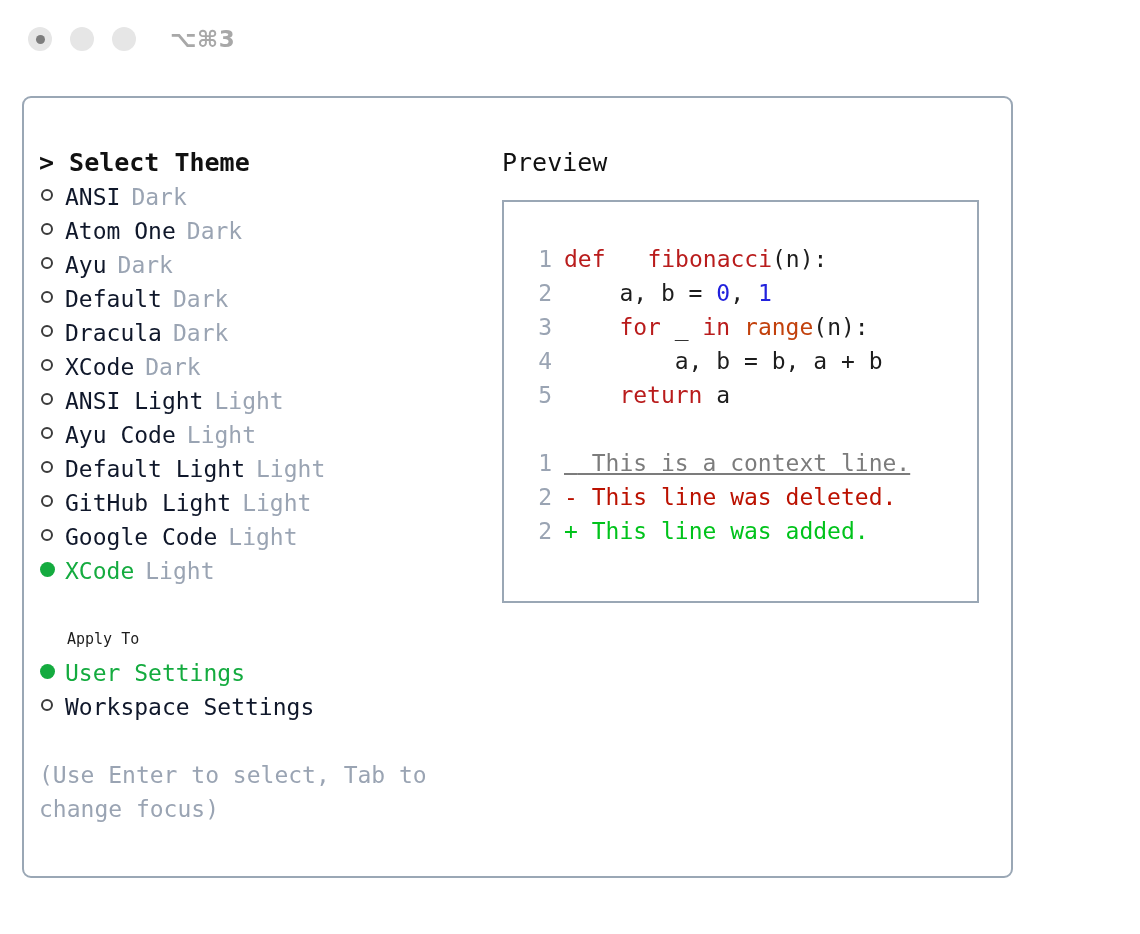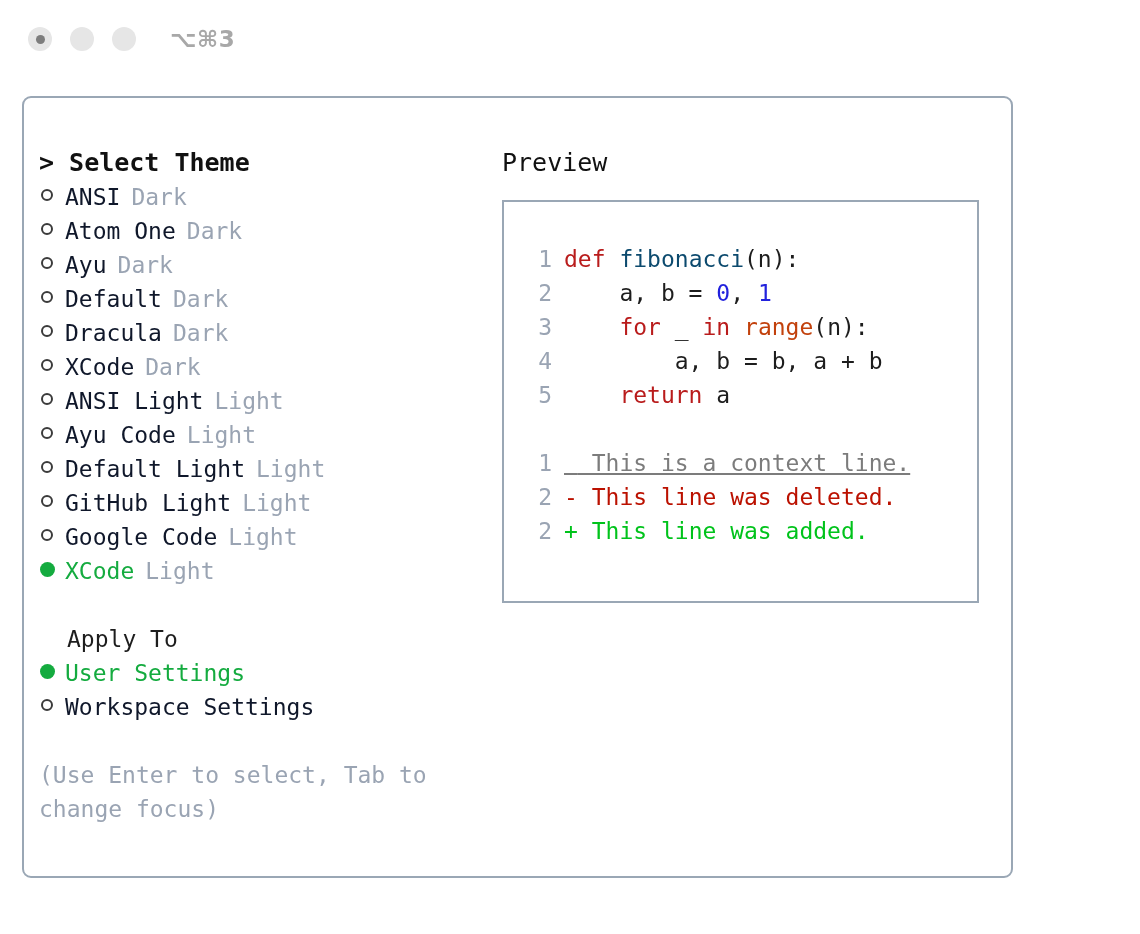--- a/index.html
+++ b/index.html
@@ -134,21 +134,21 @@
     color: #0f172a;
   }
   .list-row.selected .row-label {
     color: #14ab3f;
   }
   .row-tag {
     color: #9aa4b3;
     margin-left: 11px;
   }
   .apply-heading {
-    font-size: 23px;
+    font-size: 15px;
     color: #1d1d1d;
     line-height: 34px;
     padding-left: 28px;
     white-space: pre;
   }
   .spacer-row { height: 34px; }
   #hint-text {
     margin-top: 34px;
     color: #9aa4b3;
     font-size: 23px;
@@ -189,21 +189,21 @@
   }
   .ln {
     width: 30px;
     flex: 0 0 30px;
     text-align: right;
     color: #9aa4b3;
     margin-right: 12px;
   }
   .code-blank { height: 34px; }
   .tok-kw      { color: #b91c1c; }
-  .tok-fn      { color: #0c4a6e; }
+  .tok-fn      { color: #b91c1c; margin-left: 28px; }
   .tok-call    { color: #c2410c; }
   .tok-num     { color: #2222dd; }
   .tok-plain   { color: #1d1d1d; }
   .tok-punct   { color: #1d1d1d; }
   .diff-ctx    { color: #7c7c7c; text-decoration: underline; }
   .diff-del    { color: #bb1100; }
   .diff-add    { color: #00c31b; }
 </style>
 </head>
 <body>

